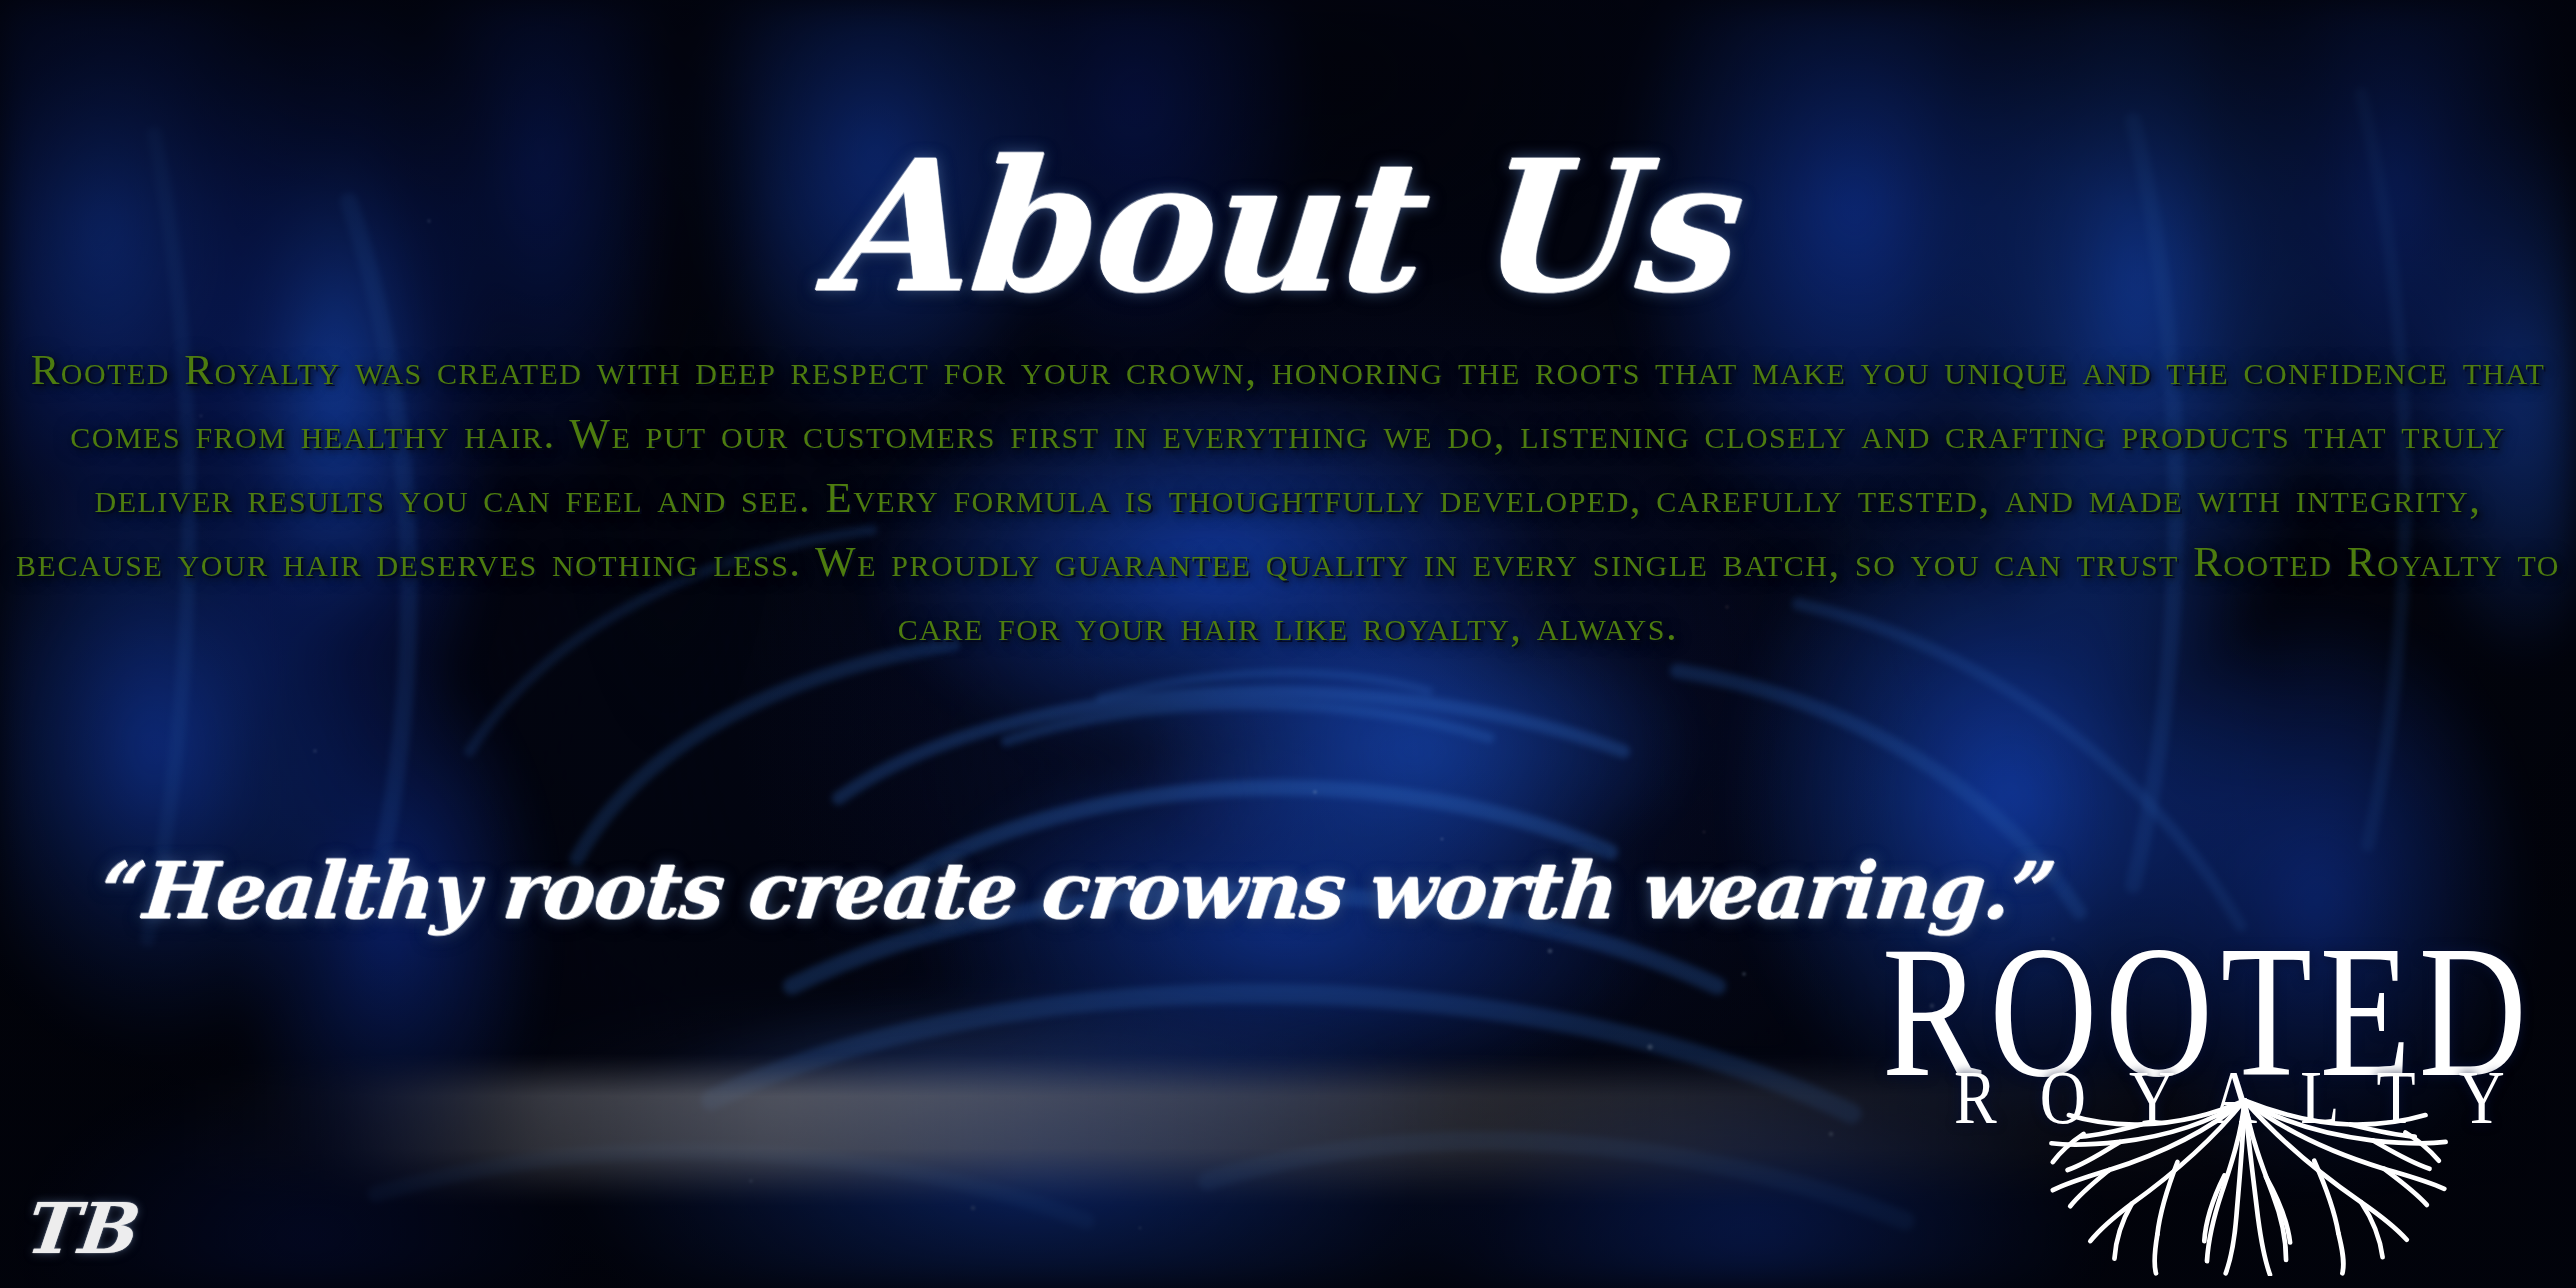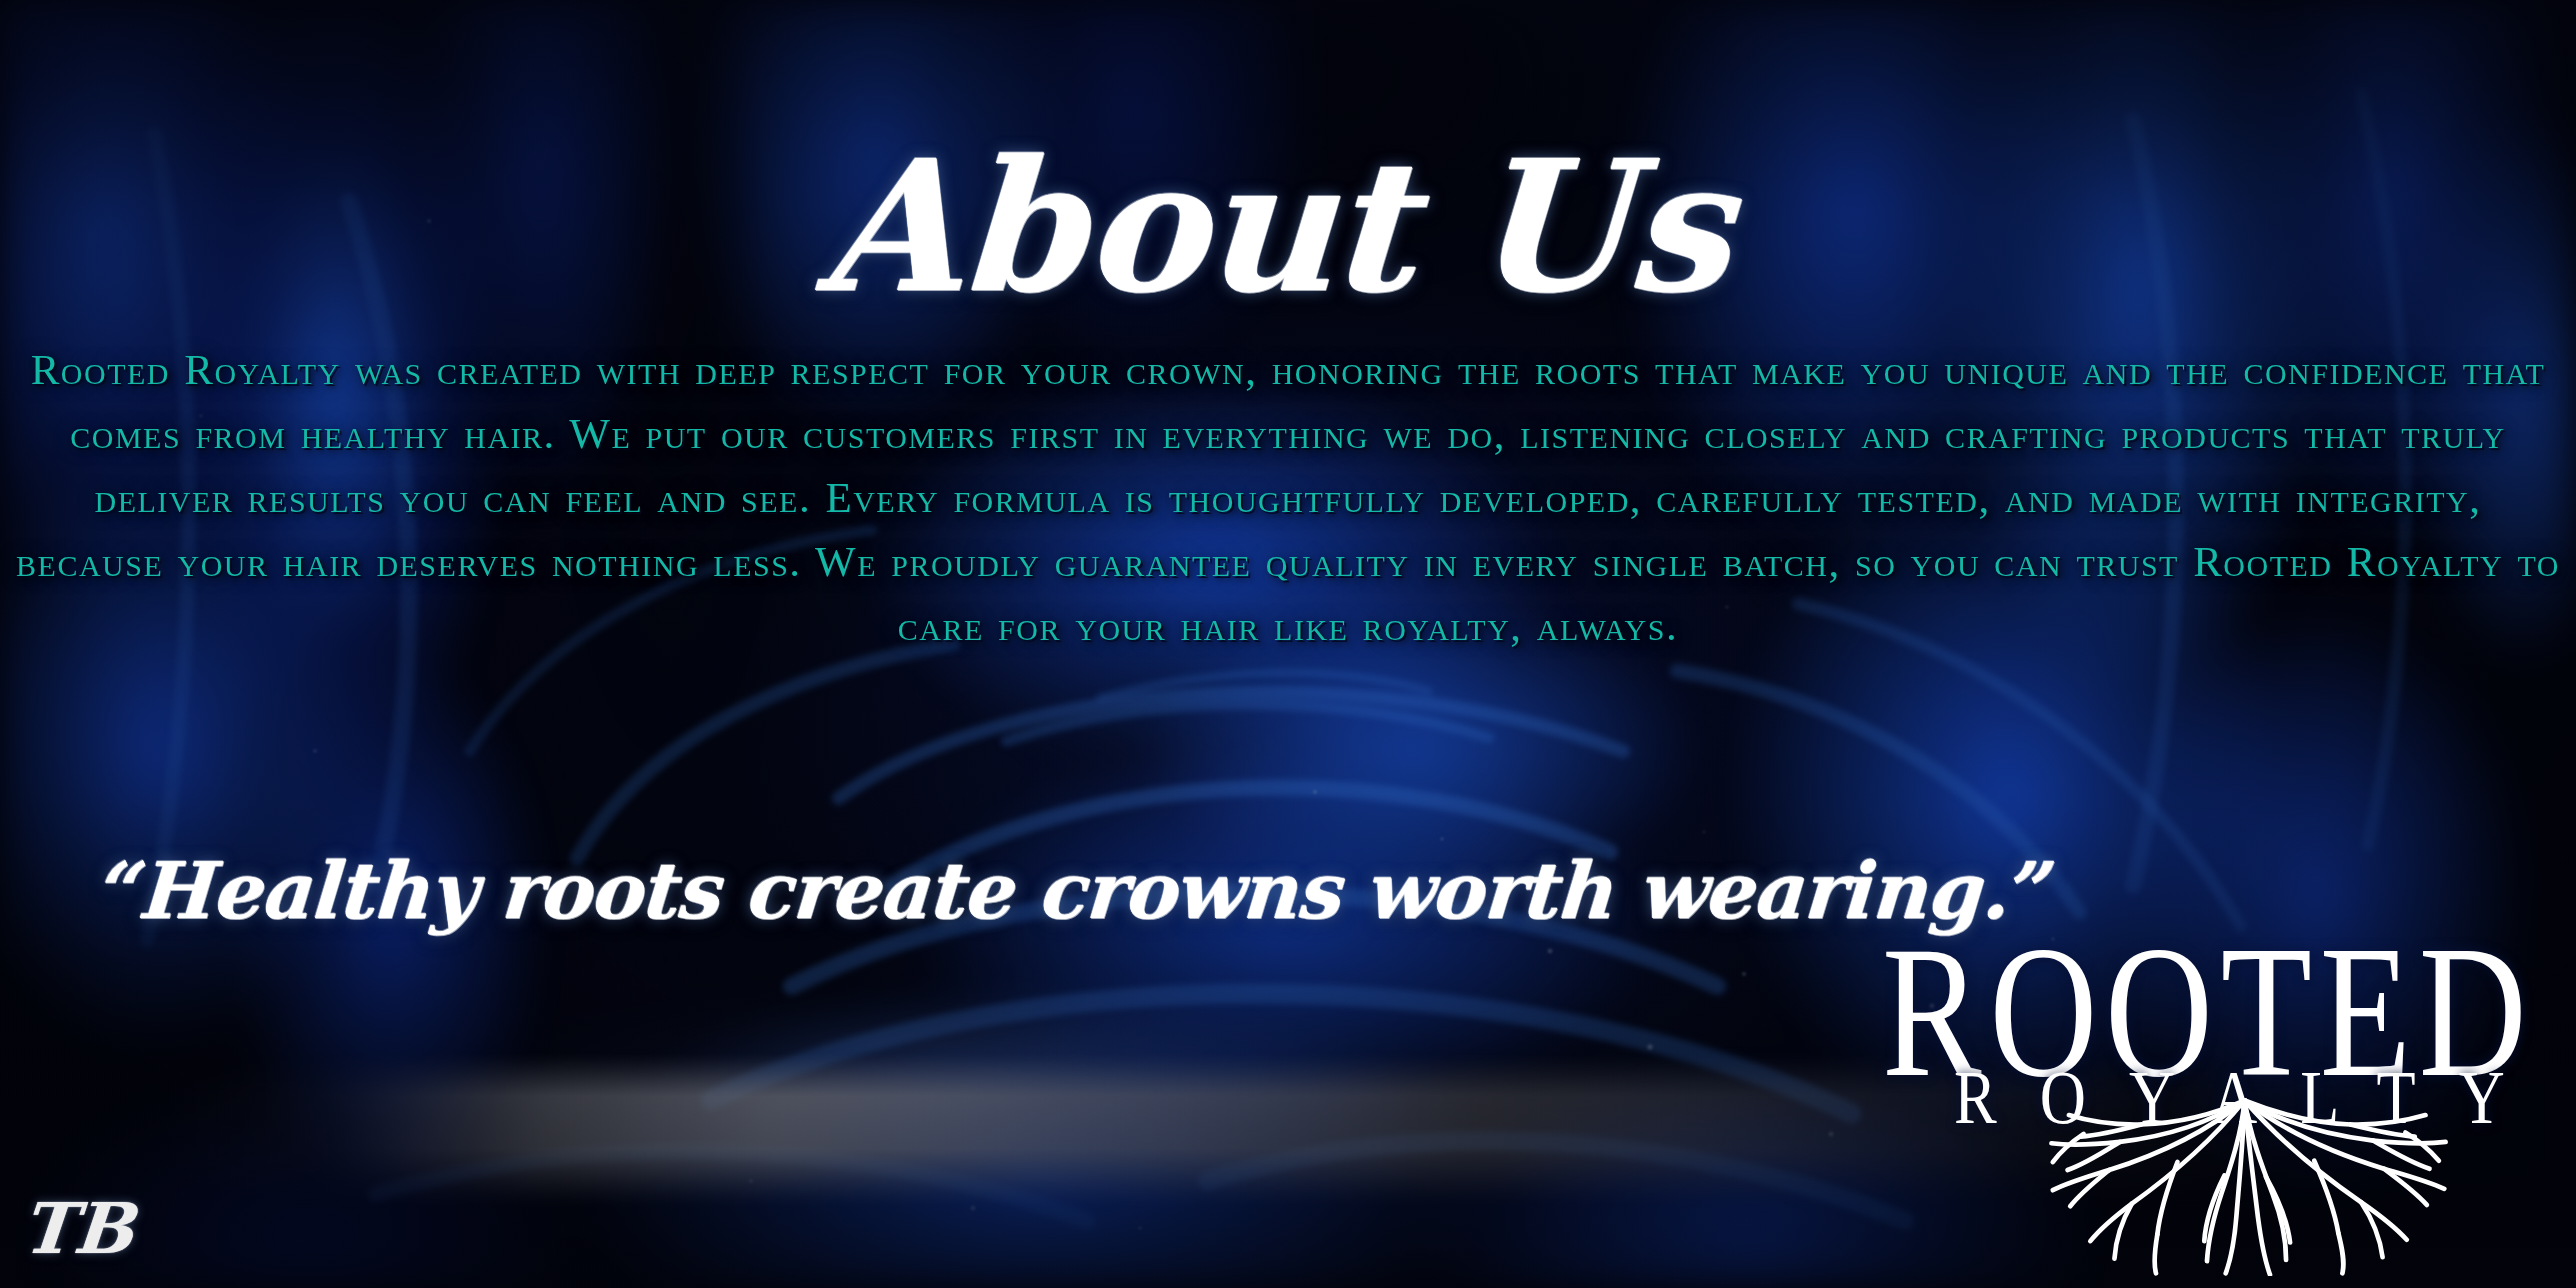--- a/index.html
+++ b/index.html
@@ -190,21 +190,21 @@
     line-height: 1.0;
     white-space: nowrap;
   }
 
   #about-paragraph {
     position: absolute;
     top: 295px;
     left: 16px;
     width: 2544px;
     text-align: center;
-    color: #14b8a6;
+    color: #4d7c0f;
     font-family: "Liberation Serif", serif;
     font-variant: small-caps;
     font-weight: 400;
     font-size: 43px;
     line-height: 64px;
     letter-spacing: 1.5px;
     word-spacing: 2px;
     text-shadow:
       2px 2px 0 rgba(3,8,30,0.85),
       3.4px 3.4px 6px rgba(0,0,0,0.7),

